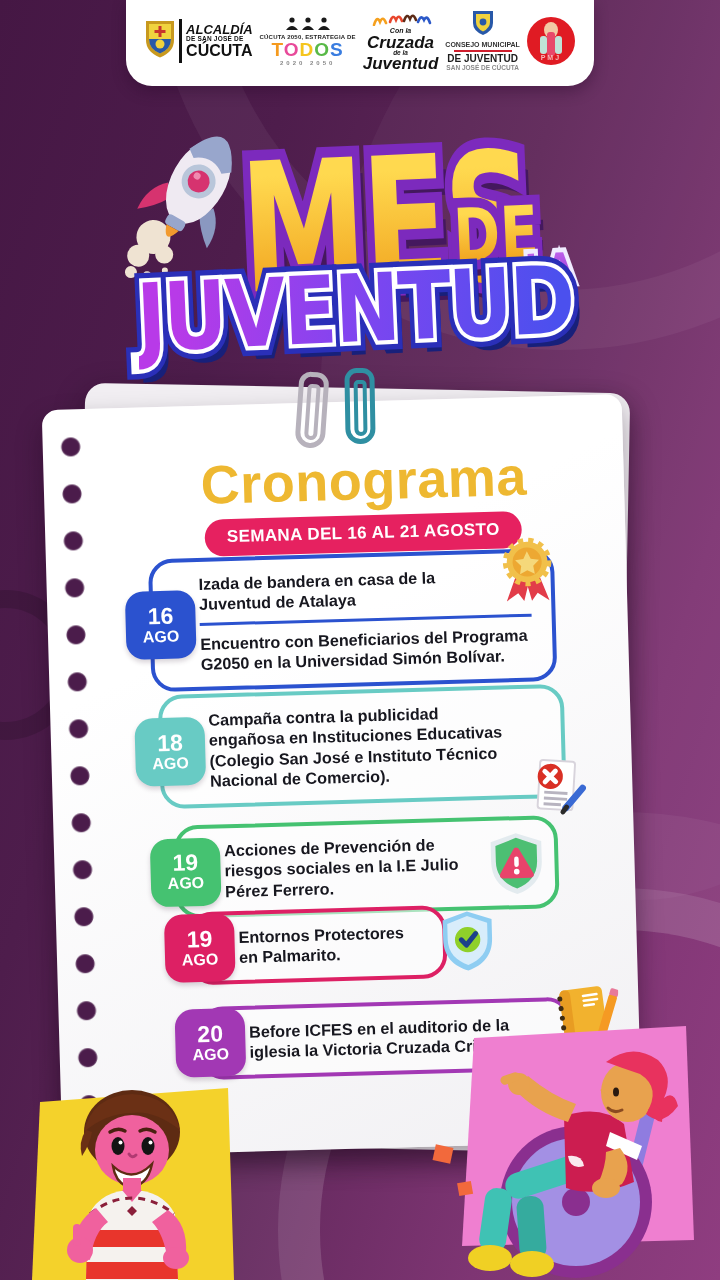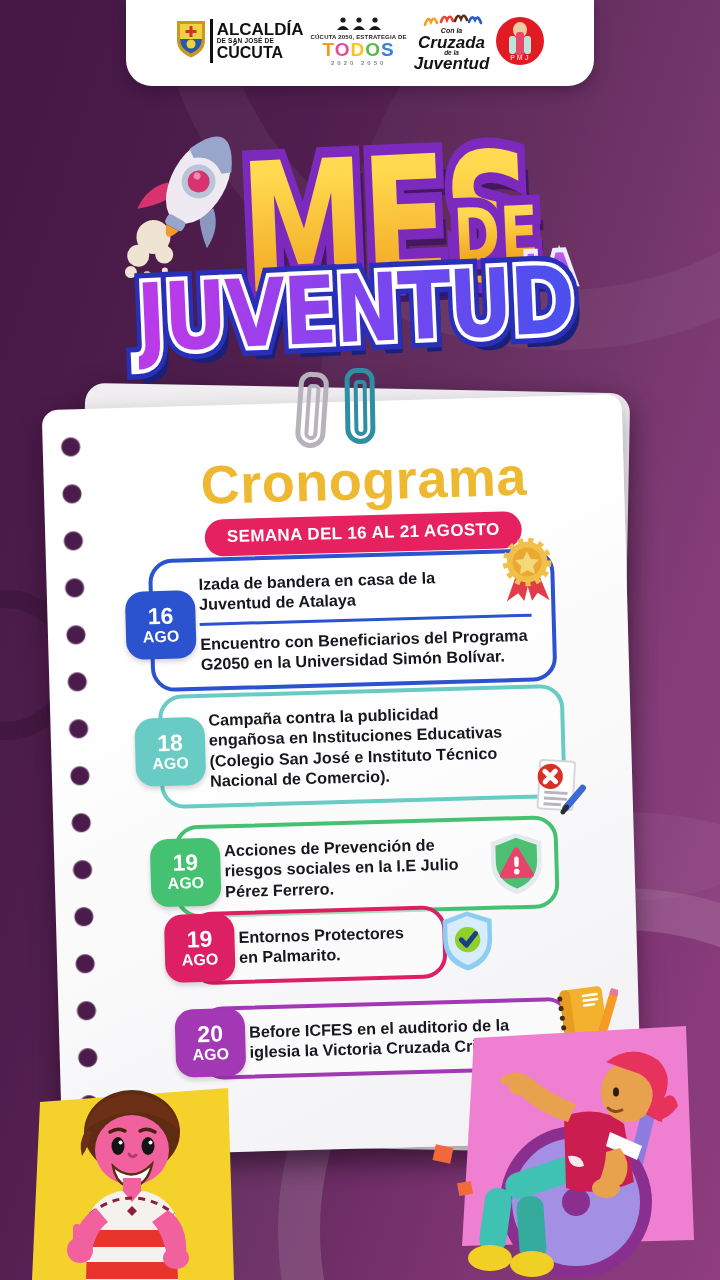--- a/index.html
+++ b/index.html
@@ -16,21 +16,21 @@
   .swirl-d{left:-70px;top:590px;width:150px;height:150px;border:18px solid rgba(0,0,0,0.14);}
 
   
   .logo-bar{position:absolute;left:126px;top:0;width:468px;height:86px;background:#ffffff;
     border-radius:0 0 26px 26px;display:flex;align-items:center;justify-content:center;
     gap:7px;padding:4px 10px 8px;z-index:9;box-shadow:0 6px 14px rgba(40,10,40,0.35);}
   .logo{display:flex;align-items:center;color:#111;}
   .logo-alcaldia{gap:4px;}
   .alc-divider{width:3px;height:44px;background:#111;}
   .alc-text{line-height:0.95;text-align:left;}
-  .alc-l1{font-size:17px;font-weight:800;}
+  .alc-l1{font-size:13px;font-weight:800;font-style:italic;}
   .alc-l2{font-size:6.5px;font-weight:800;letter-spacing:0.2px;}
   .alc-l3{font-size:16px;font-weight:800;}
   .logo-todos{flex-direction:column;justify-content:center;line-height:1;text-align:center;}
   .todos-tag{font-size:6px;font-weight:700;color:#222;letter-spacing:0.2px;margin-top:1px;}
   .todos-word{font-size:19px;font-weight:800;letter-spacing:1px;}
   .todos-years{font-size:6px;font-weight:700;color:#888;letter-spacing:3px;margin-top:1px;}
   .logo-fuerza{flex-direction:column;line-height:0.9;text-align:center;font-style:italic;color:#141414;}
   .fz-pre{font-size:7px;font-weight:700;}
   .fz-main{font-size:17px;font-weight:800;}
   .fz-mid{font-size:6.5px;font-weight:700;}
@@ -178,20 +178,33 @@
             <path d="M50 11 Q53 3 56 9 Q59 3 62 12" stroke="#2b58c8"></path>
           </g>
         </svg>
       </span>
       <div class="fz-pre">Con la</div>
       <div class="fz-main">Cruzada</div>
       <div class="fz-mid">de la</div>
       <div class="fz-end">Juventud</div>
     </div>
 
+    <div class="logo logo-consejo">
+      <span>
+        <svg width="22" height="26" viewBox="0 0 22 26">
+          <path d="M1 1 H21 V13 Q21 21 11 25 Q1 21 1 13 Z" fill="#2858a8"></path>
+          <path d="M4 4 H18 V12 Q18 18 11 21.5 Q4 18 4 12 Z" fill="#f0d23e"></path>
+          <circle cx="11" cy="12" r="3.4" fill="#2858a8"></circle>
+        </svg>
+      </span>
+      <div class="cj-l1">CONSEJO MUNICIPAL</div>
+      <div class="cj-rule"></div>
+      <div class="cj-l2">DE JUVENTUD</div>
+      <div class="cj-l3">SAN JOSÉ DE CÚCUTA</div>
+    </div>
 
     <div class="logo logo-pmj">
       <span class="pmj-fig">
         <span class="pmj-side1"></span>
           <span class="pmj-side2"></span>
         <span class="pmj-head"></span>
           <span class="pmj-body"></span>
       </span>
       <span class="pmj-label">PMJ</span>
     </div>

